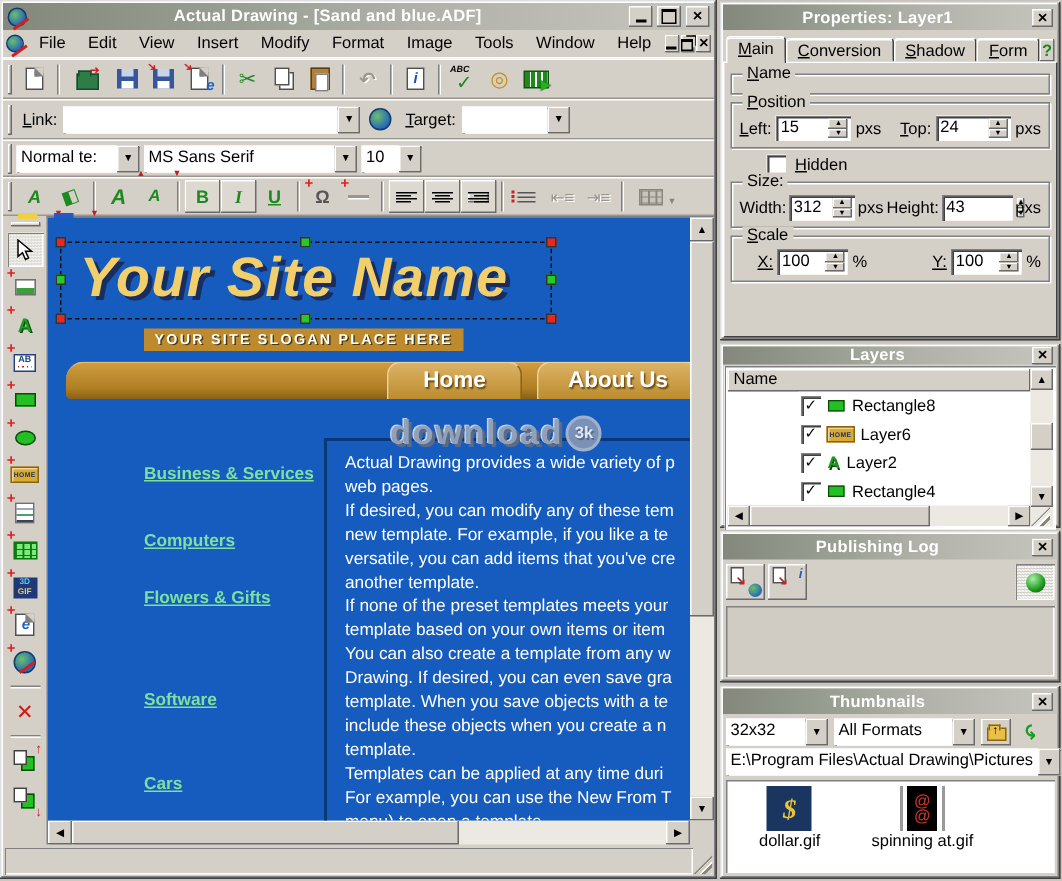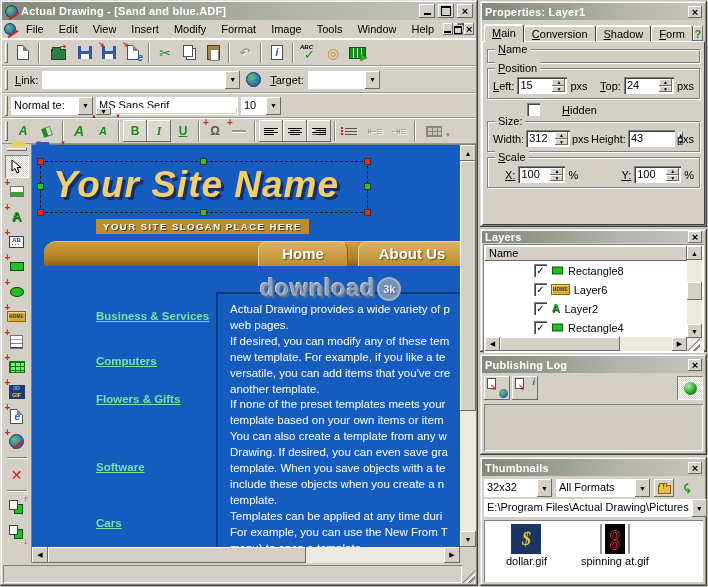--- a/index.html
+++ b/index.html
@@ -6,21 +6,21 @@
   html,body { width:708px; height:587px; }
   body { font-family:"Liberation Sans","DejaVu Sans",sans-serif; font-size:11px; background:#c8c4bc; color:#000; overflow:hidden; }
   #app { position:relative; width:708px; height:587px; background:#c8c4bc; }
 
   
   .r  { background:#d4d0c8; box-shadow: inset -1px -1px 0 #6a6a6a, inset 1px 1px 0 #fff; }
   .r2 { background:#d4d0c8; box-shadow: inset -1px -1px 0 #404040, inset 1px 1px 0 #dfdfdf, inset -2px -2px 0 #808080, inset 2px 2px 0 #fff; }
   .s  { background:#fff; box-shadow: inset 1px 1px 0 #808080, inset 2px 2px 0 #404040, inset -1px -1px 0 #fff, inset -2px -2px 0 #d4d0c8; }
   .sg { background:#d4d0c8; box-shadow: inset 1px 1px 0 #808080, inset -1px -1px 0 #fff; }
   .titlebar { height:18px; display:flex; align-items:center; gap:3px; padding:0 3px; color:#fff; font-weight:bold;
-              background:linear-gradient(90deg,#84887c 0%,#9aa094 35%,#b2b2aa 60%,#c6c6be 100%); }
+              background:linear-gradient(90deg,#84887c 0%,#9aa094 35%,#b2b2aa 60%,#c6c6be 100%);text-align:center; }
   .tbtext { flex:1; white-space:nowrap; overflow:hidden; letter-spacing:.2px; }
   .wbtn { width:16px; height:14px; display:flex; align-items:center; justify-content:center; font-weight:bold; font-size:9px; color:#000; }
   .wbtn.small { width:14px; height:12px; }
   .g-close::after { content:"×"; font-size:11px; line-height:8px; }
   .g-min::after { content:""; width:7px; border-bottom:2px solid #000; margin-top:6px; display:block; }
   .g-max::after { content:""; width:8px; height:7px; border:1px solid #000; border-top-width:2px; display:block; }
   .g-restore::after { content:""; width:6px; height:5px; border:1px solid #000; border-top-width:2px; display:block; box-shadow:2px -2px 0 -0.5px #d4d0c8, 3px -3px 0 -0.5px #000; margin:2px 0 0 -2px; }
   .sb { display:flex; align-items:center; justify-content:center; font-size:7px; color:#000; }
   .g-up::after{content:"▲";} .g-dn::after{content:"▼";} .g-lf::after{content:"◀";} .g-rt::after{content:"▶";}
   .drop { width:15px; display:flex; align-items:center; justify-content:center; }
@@ -298,21 +298,21 @@
         <span class="drop r"></span>
       </span>
     </div>
 
     <div class="toolbar" style="height:25px;">
       <span class="grip-v"></span>
       <span class="combo s" style="width:82px;">
         <span class="cval">Normal te:</span>
         <span class="drop r"></span>
       </span>
-      <span class="combo s" style="width:142px;margin-left:3px;flex-direction:column;">
+      <span class="combo s" style="width:142px;margin-left:3px;">
         <span class="cval">MS Sans Serif</span>
         <span class="drop r"></span>
       </span>
       <span class="combo s" style="width:40px;margin-left:3px;">
         <span class="cval">10</span>
         <span class="drop r"></span>
       </span>
     </div>
 
     <div class="toolbar" style="height:26px;">
@@ -571,21 +571,21 @@
           <span class="spin" style="width:50px;">
               <span class="spinval">24</span>
               <span class="spinbtns">
                 <i class="su"></i>
                 <i class="sd"></i>
               </span>
             </span>
           <span>pxs</span>
         </div>
       </div>
-      <div class="row" style="margin:4px 0 3px 44px;gap:22px;">
+      <div class="row" style="margin:4px 0 3px 28px;gap:6px;">
         <span class="cb"></span>
         <span class="af">Hidden</span>
       </div>
       <div class="gbox">
         <span class="glabel">Size:</span>
         <div class="row" style="gap:2px;">
           <span>Width:</span>
           <span class="spin" style="width:47px;">
               <span class="spinval">312</span>
               <span class="spinbtns">

